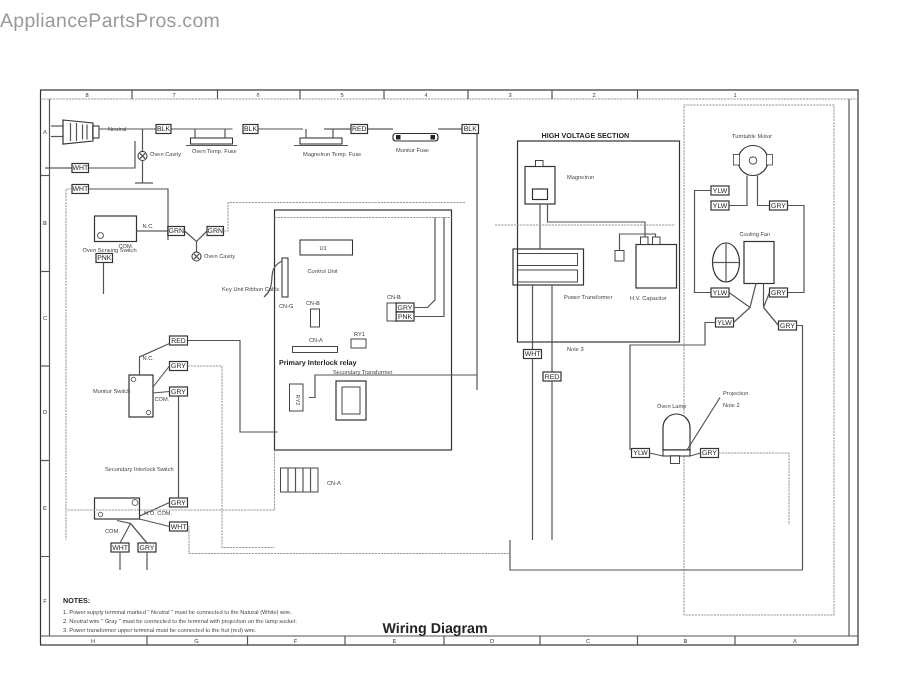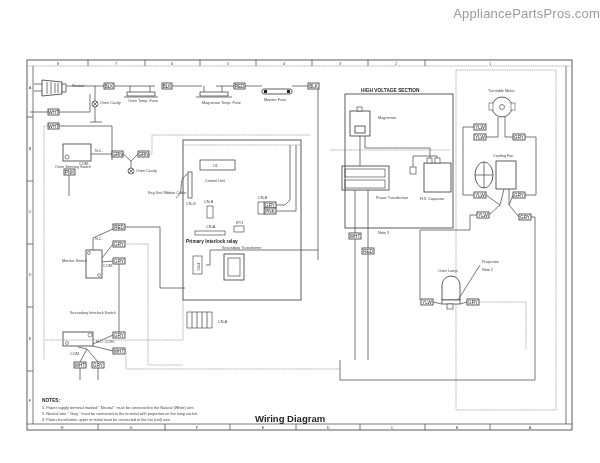--- a/index.html
+++ b/index.html
@@ -1,17 +1,17 @@
 <!DOCTYPE html>
 <html><head>
 <meta charset="utf-8">
 <style>
   html, body { margin:0; padding:0; background:#ffffff; }
   body { width:600px; height:463px; position:relative; overflow:hidden; font-family:"Liberation Sans", sans-serif; color:#222; }
-  .watermark { position:absolute; top:6px; left:0; width:600px; text-align:right; font-size:13px; color:#9a9a9a; letter-spacing:0.2px; }
+  .watermark { position:absolute; top:6px; left:0; width:600px; text-align:left; font-size:13px; color:#9a9a9a; letter-spacing:0.2px; }
   svg.diagram { position:absolute; top:0; left:0; }
   .t { font-family:"Liberation Sans", sans-serif; fill:#222; }
   .tag rect { fill:#fff; stroke:#333; stroke-width:0.8; }
   .tag text { font-size:4.6px; text-anchor:middle; dominant-baseline:middle; fill:#222; }
   .w { stroke:#555; stroke-width:0.8; fill:none; }
   .wl { stroke:#999; stroke-width:0.7; fill:none; stroke-dasharray:1.5 0.6; }
   .box { stroke:#333; stroke-width:0.8; fill:none; }
   .lbls { font-size:3.8px; fill:#444; }
   .hdr { font-size:4.8px; font-weight:bold; fill:#222; }
 </style>

